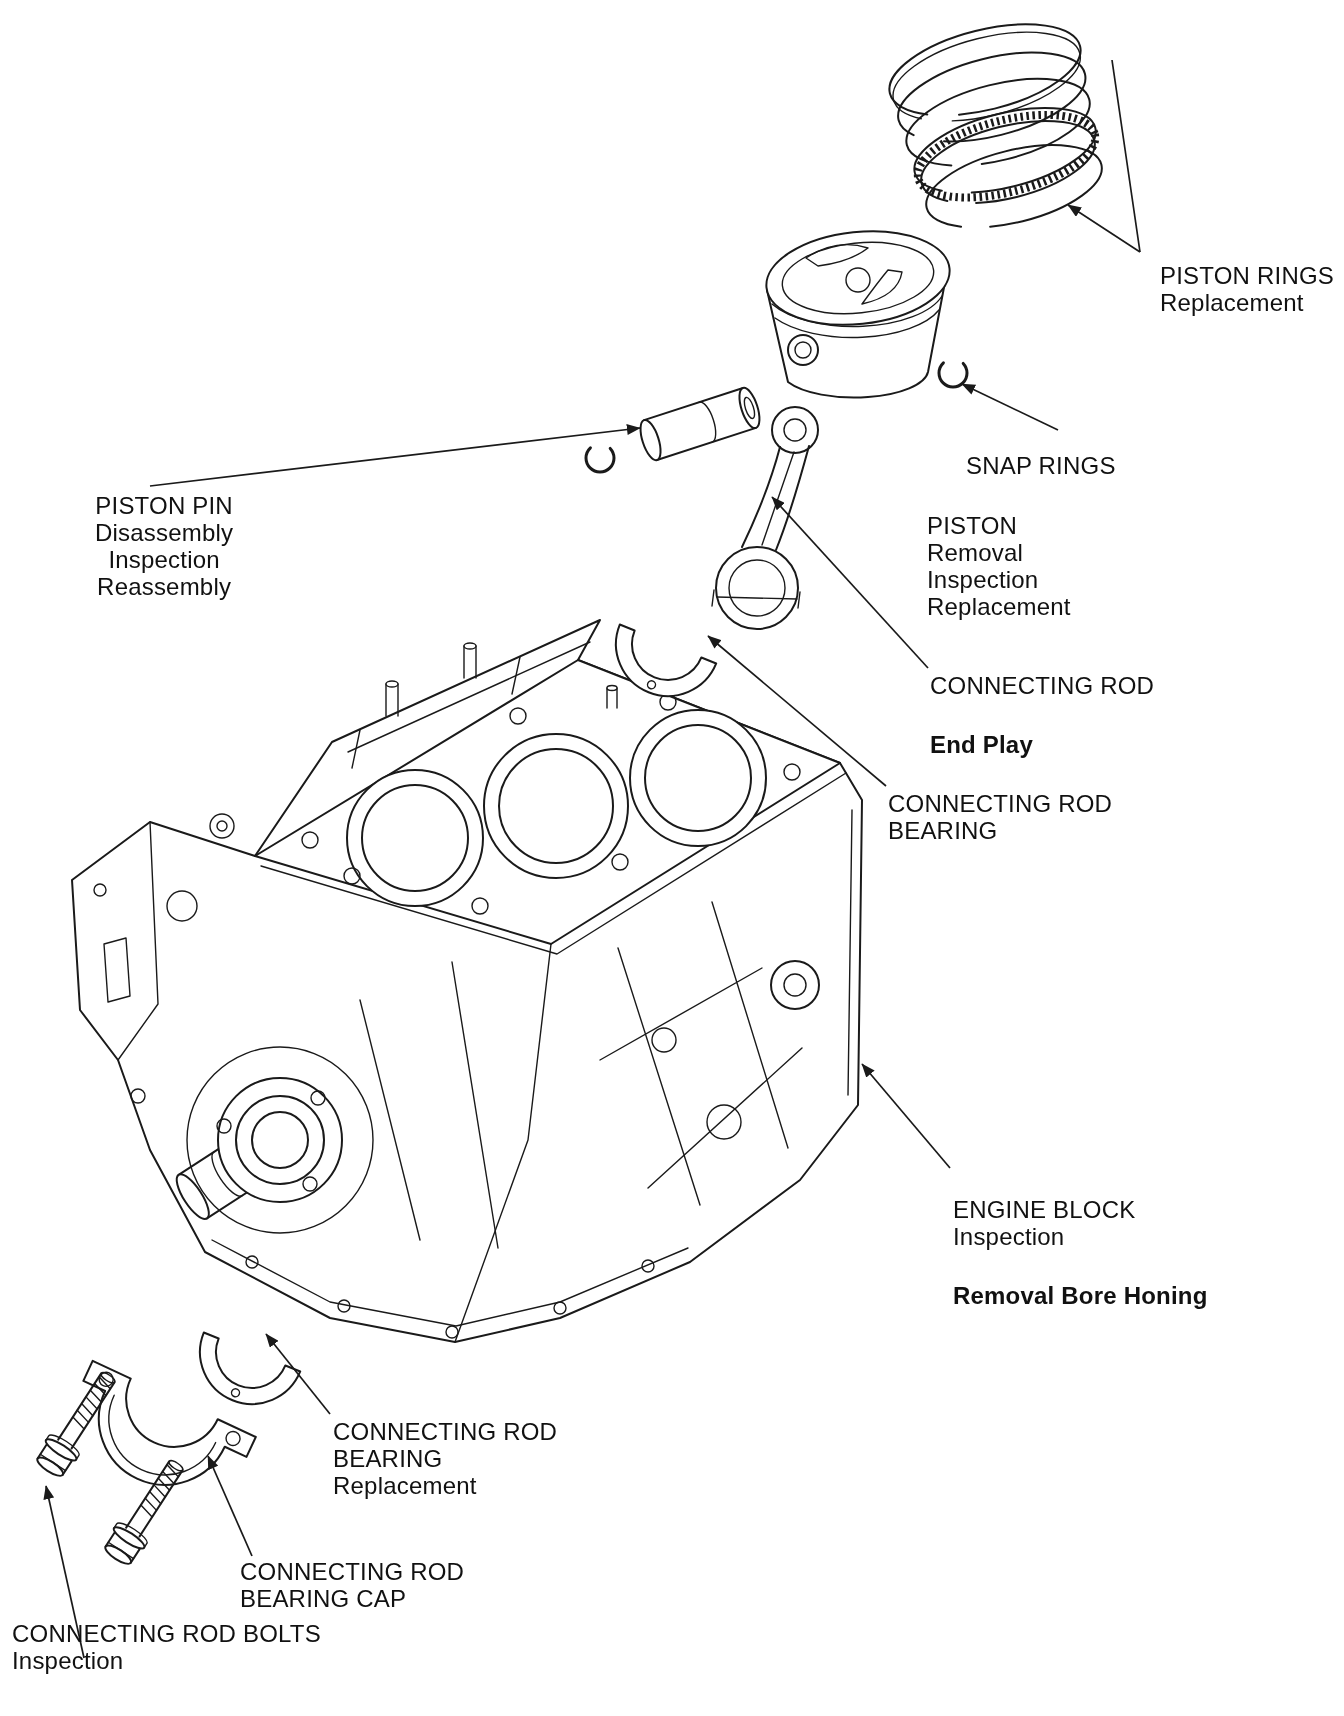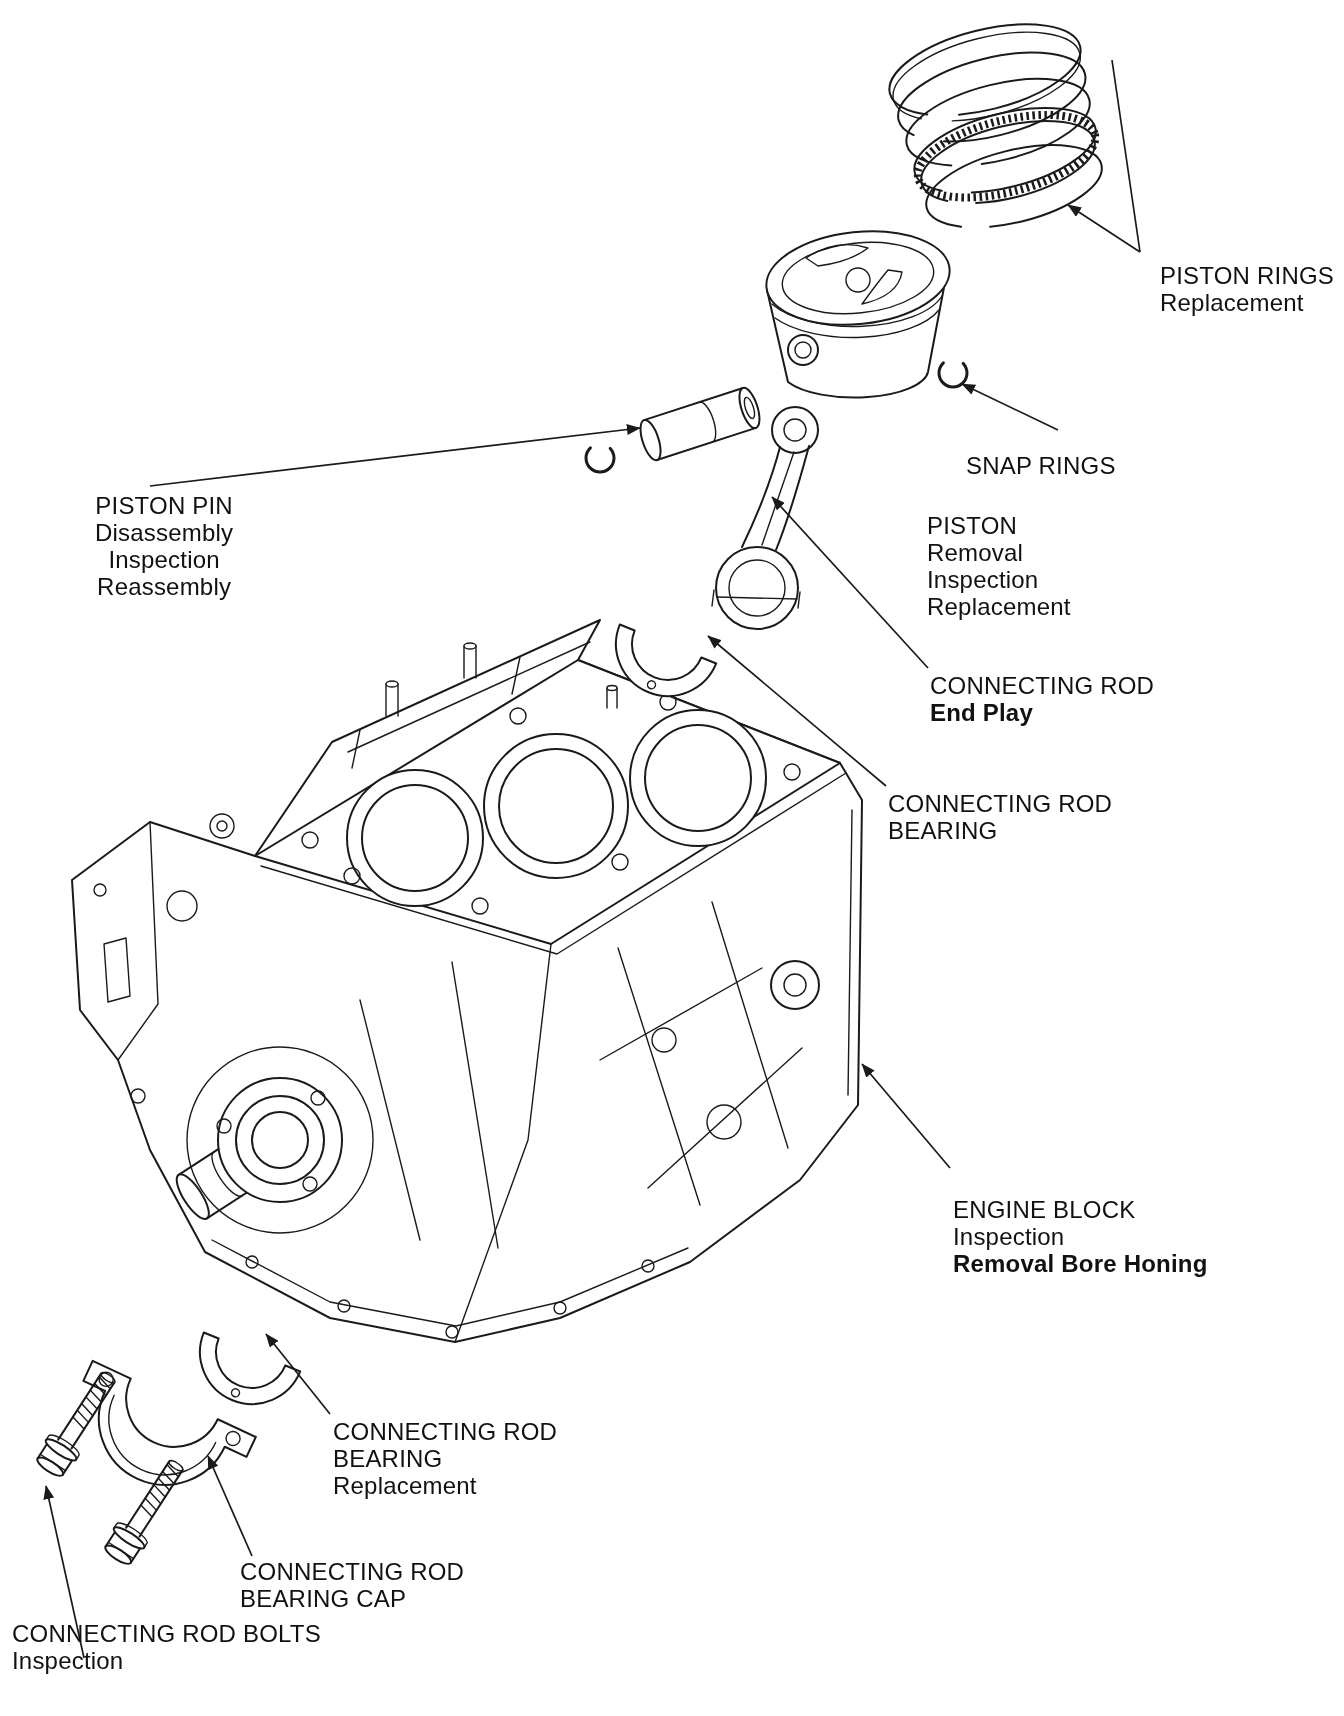--- a/index.html
+++ b/index.html
@@ -6,21 +6,21 @@
   .stage { position:relative; width:1344px; height:1716px; background:#ffffff; overflow:hidden;
            font-family:"Liberation Sans", sans-serif; }
   .stage svg { position:absolute; left:0; top:0; }
   .draw  { fill:none; stroke:#1a1a1a; stroke-width:2; stroke-linecap:round; stroke-linejoin:round; }
   .fillw { fill:#ffffff; }
   .thin  { stroke-width:1.4; }
   .thick { stroke-width:3; }
   .leader{ fill:none; stroke:#1a1a1a; stroke-width:1.7; }
   .label { position:absolute; font-size:24px; line-height:27px; color:#111; white-space:nowrap;
            letter-spacing:0.2px; }
-  .label .bold { font-weight:bold; }
+  .label .bold { font-weight:bold;margin-top:32px; }
 </style>
 </head>
 <body>
 
 <div class="stage">
 
 <svg width="1344" height="1716" viewBox="0 0 1344 1716">
   <defs>
     <marker id="arrow" viewBox="0 0 10 8" refX="9.5" refY="4" markerWidth="14" markerHeight="11" markerUnits="userSpaceOnUse" orient="auto">
       <path d="M0 0 L10 4 L0 8 Z" fill="#1a1a1a"></path>

